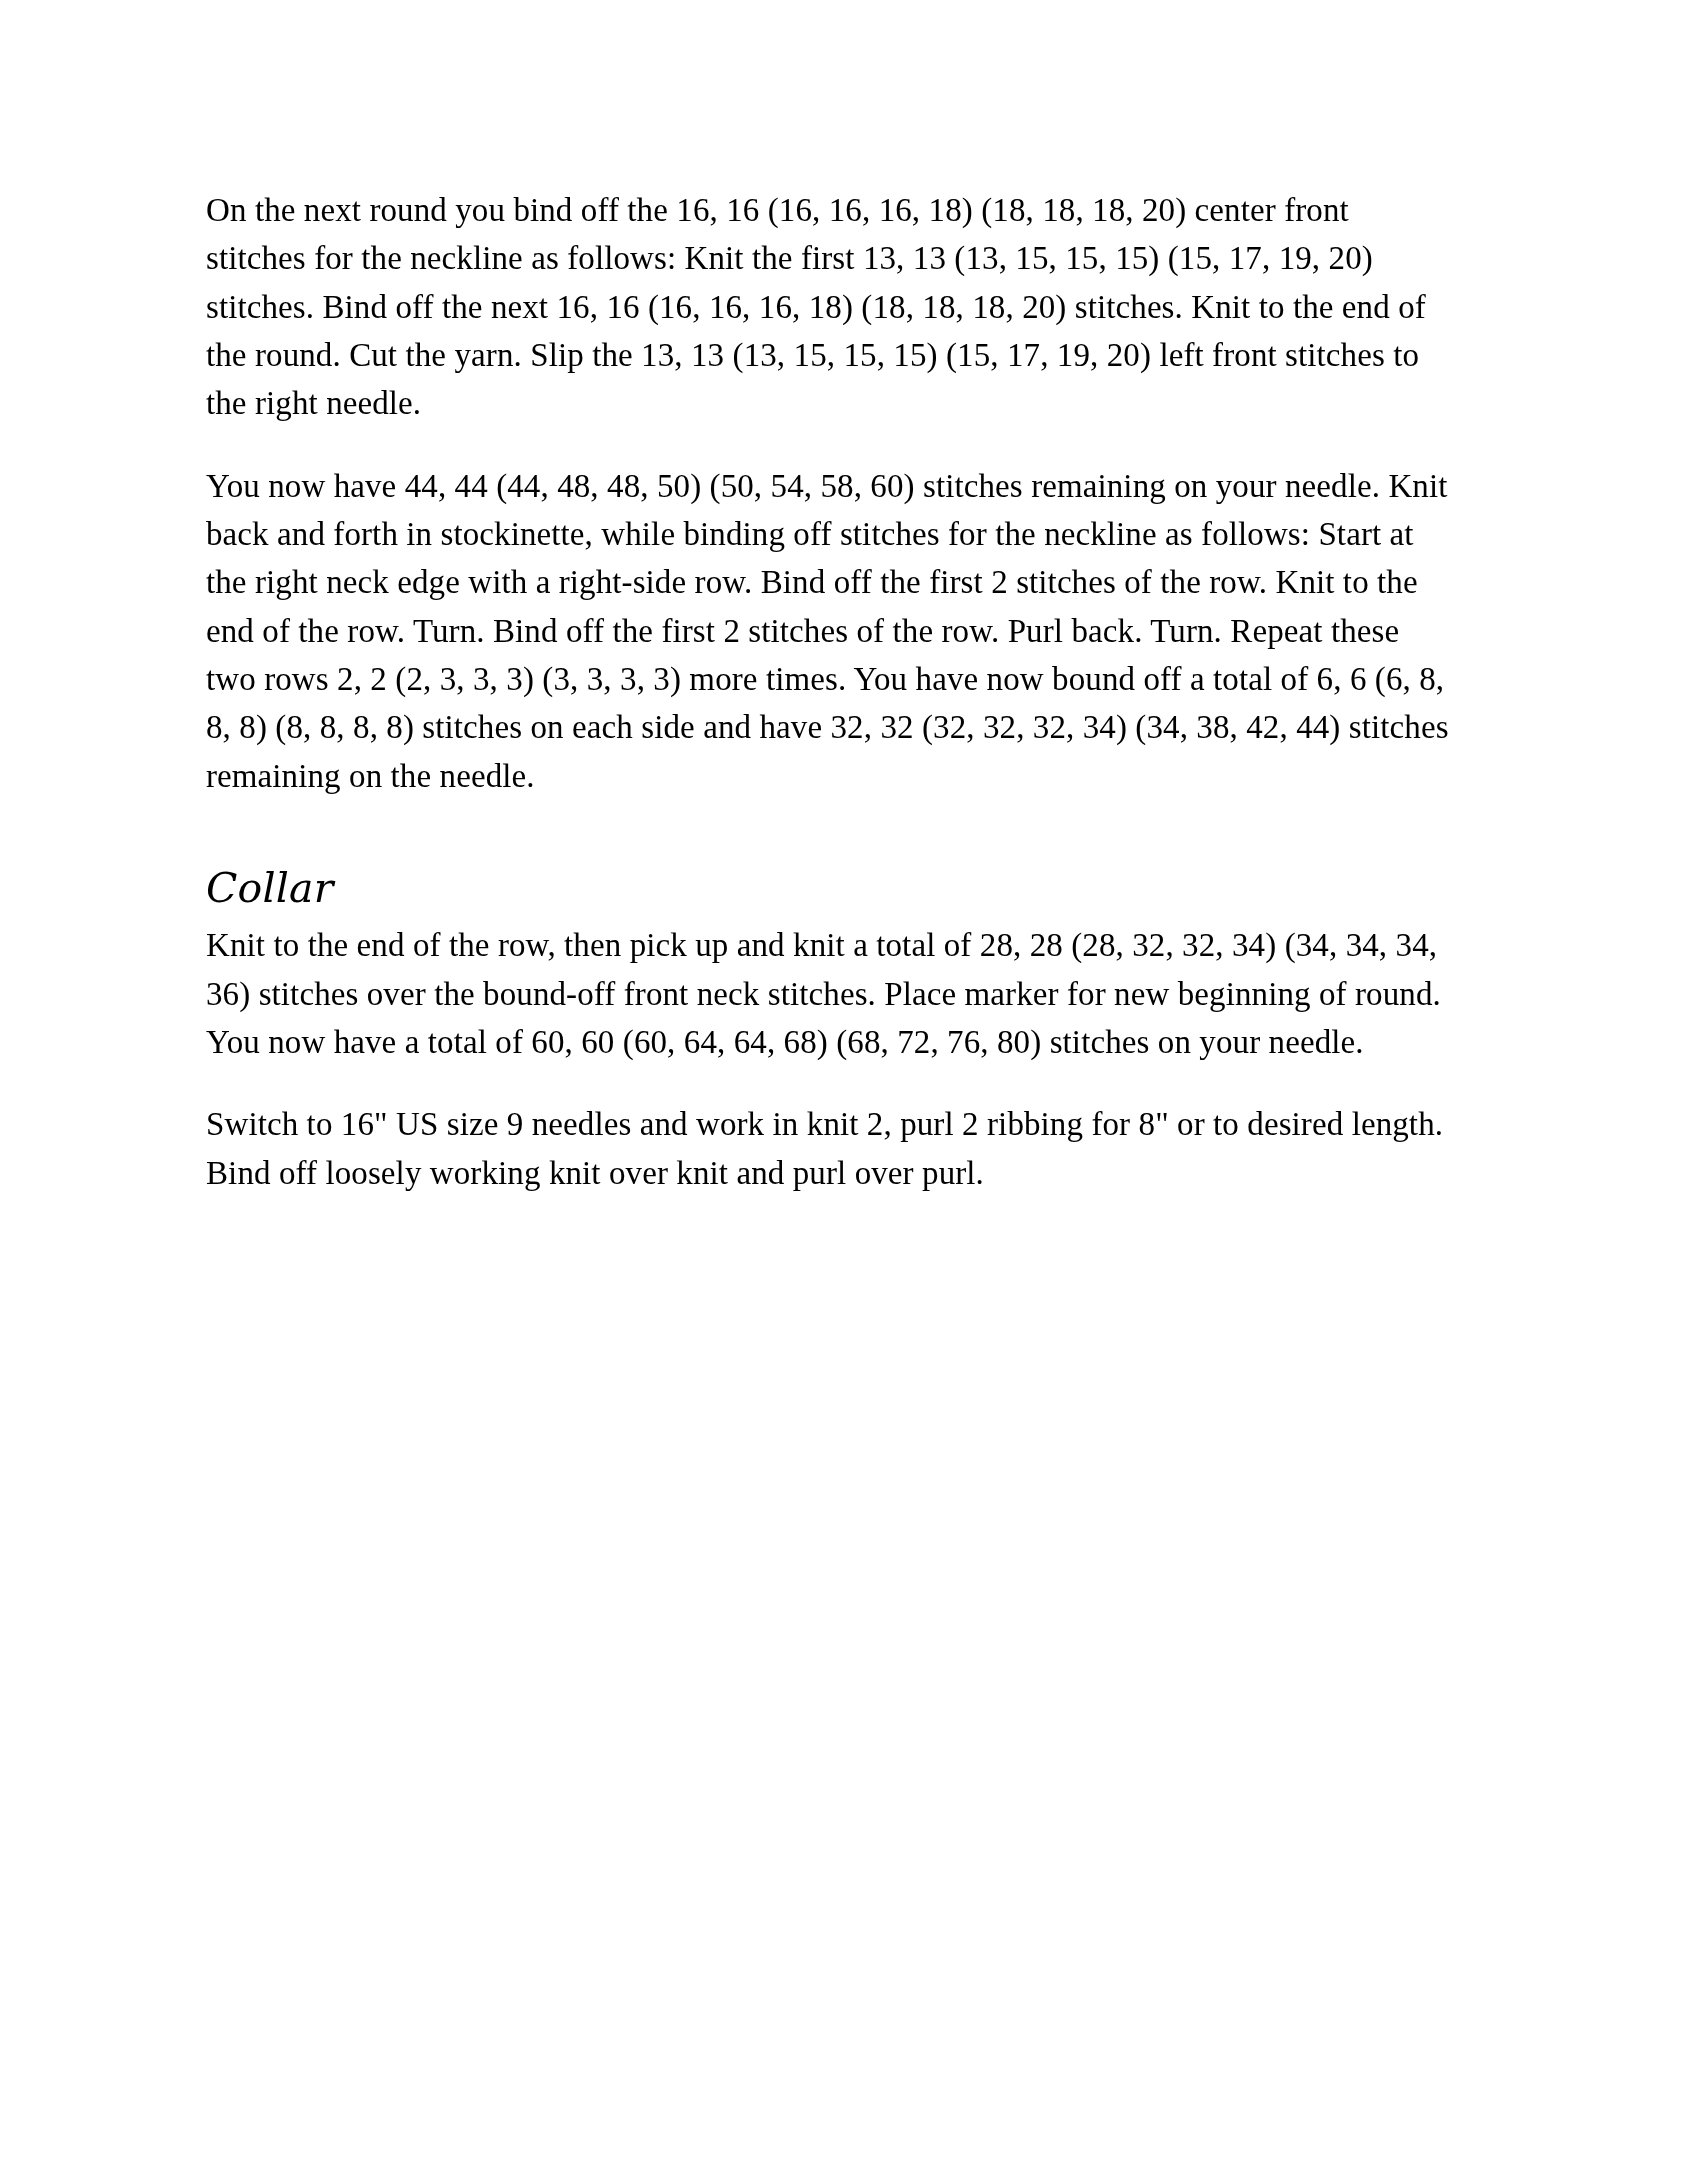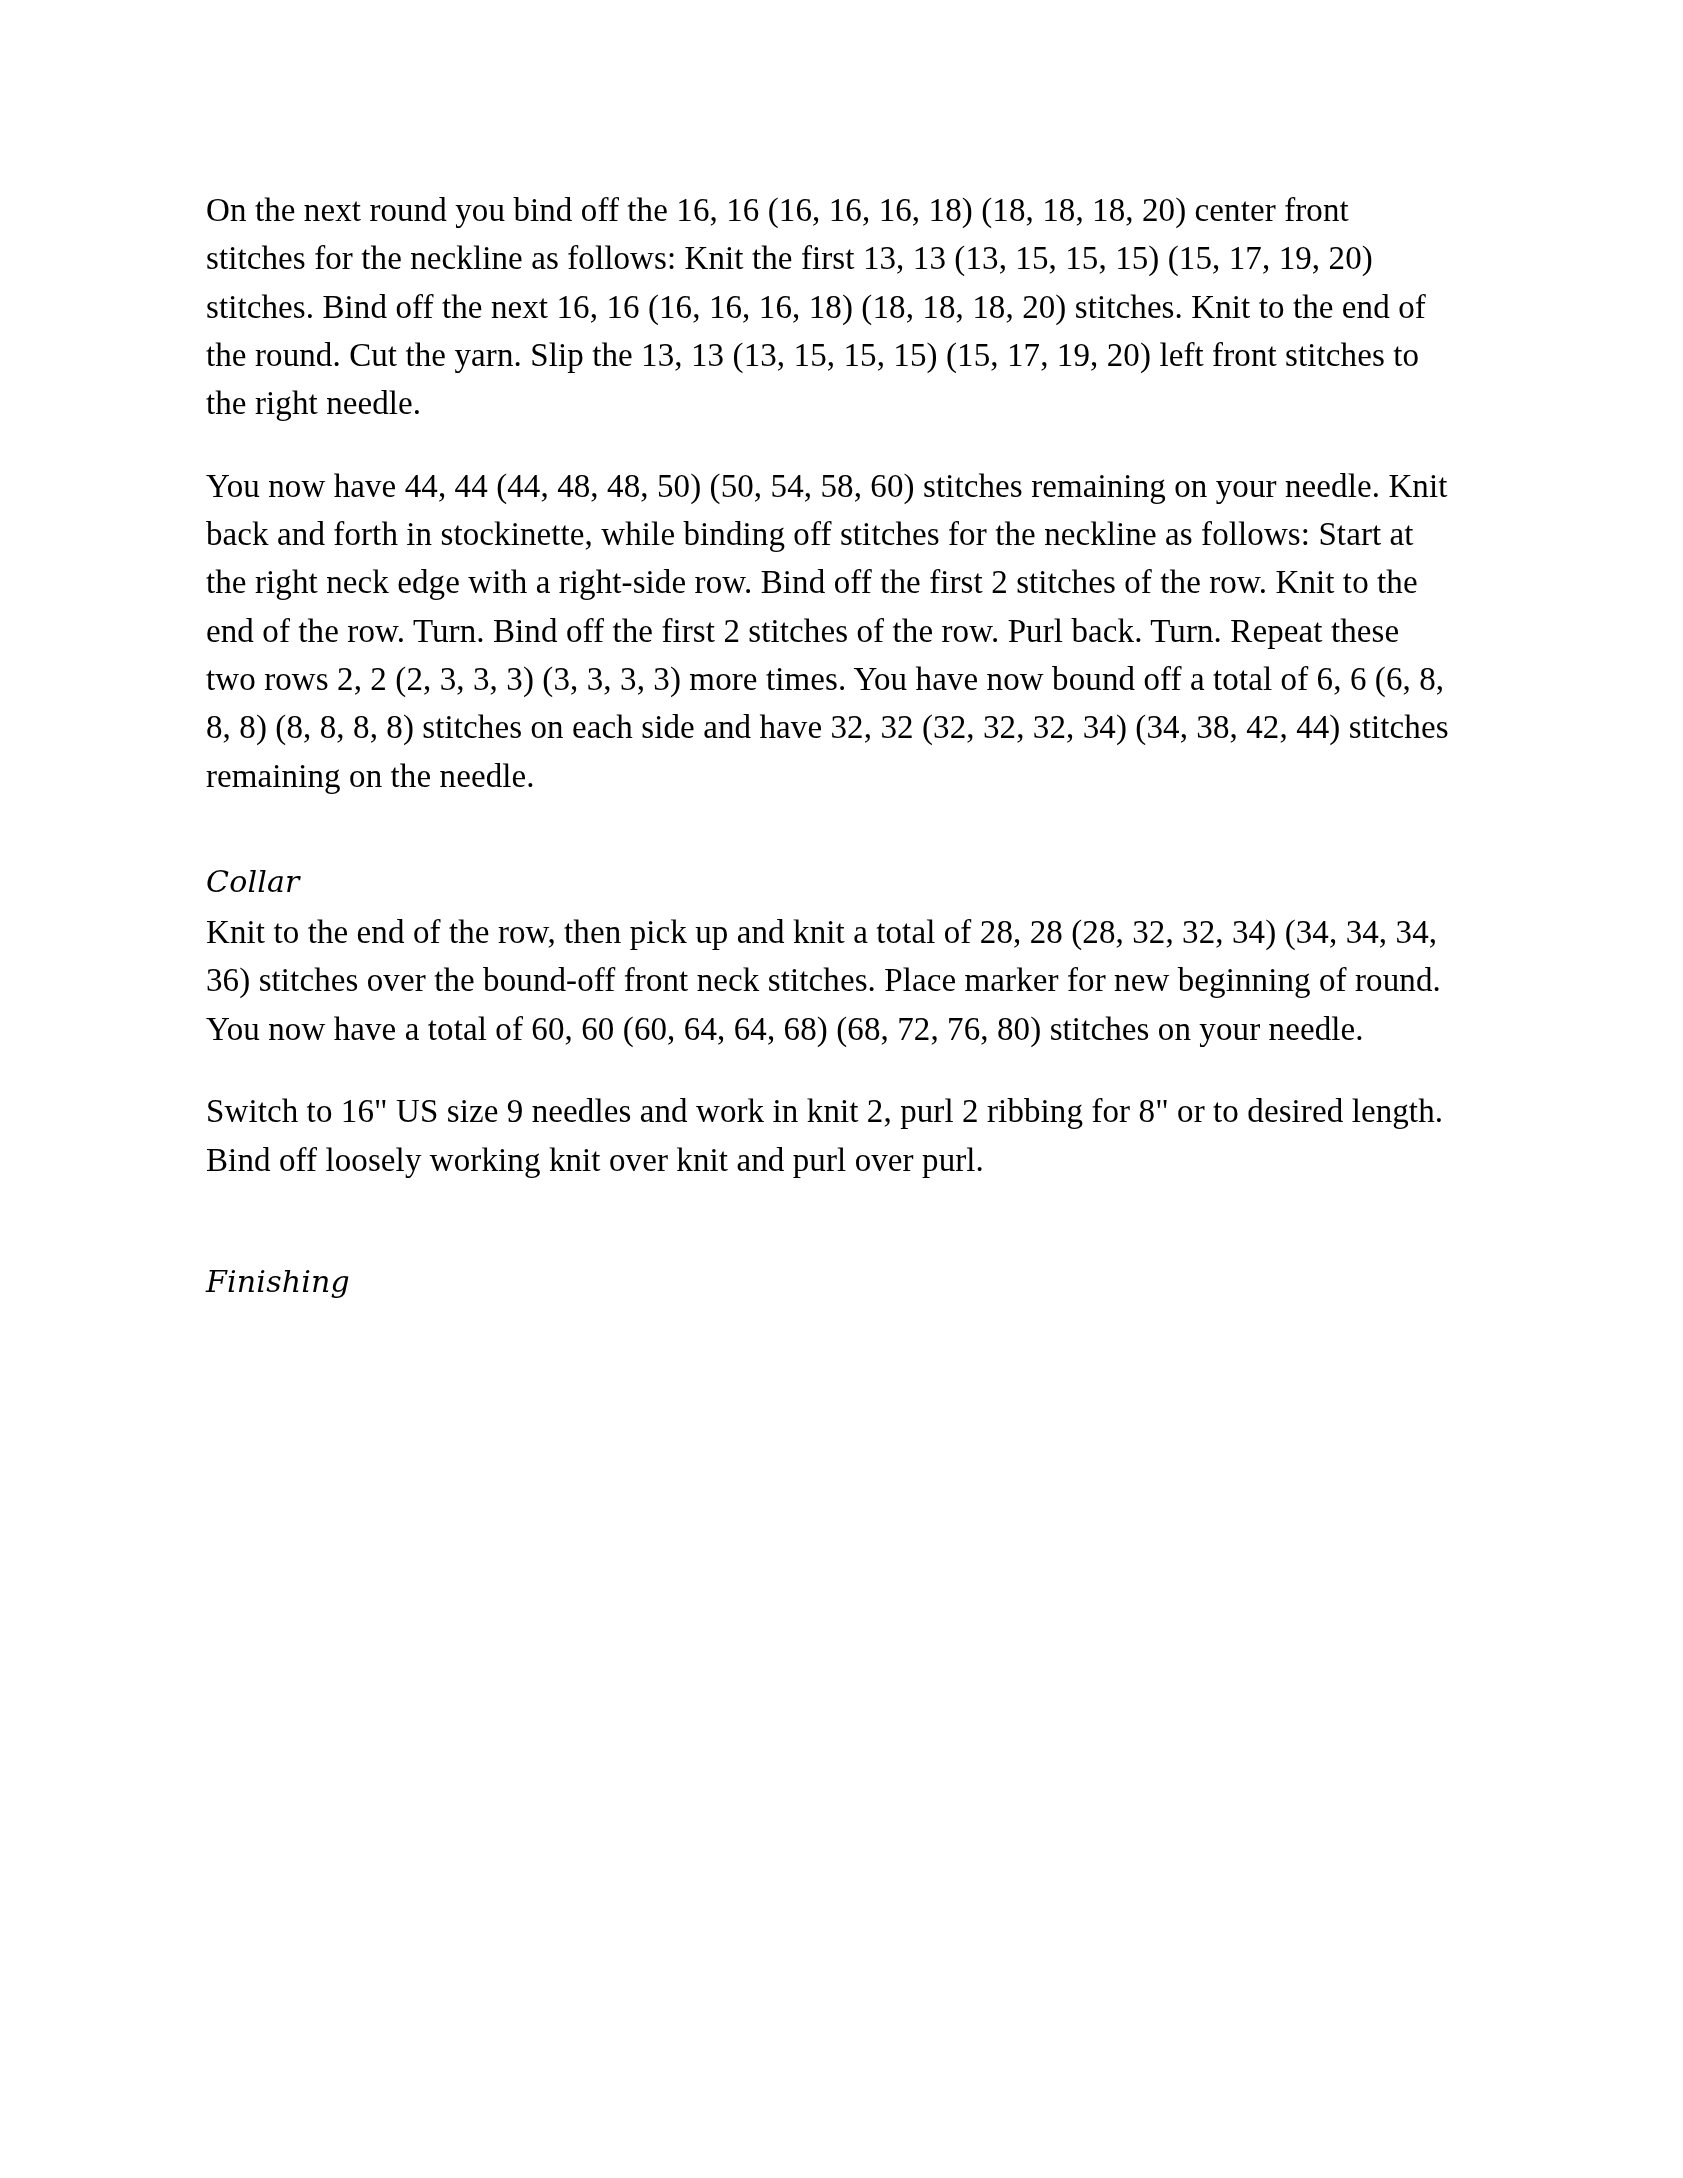--- a/index.html
+++ b/index.html
@@ -34,21 +34,21 @@
     text-align: left;
     letter-spacing: 0.1px;
   }
   p.para.tight {
     margin-bottom: 0;
   }
   h2.section {
     font-family: "DejaVu Serif", serif;
     font-style: italic;
     font-weight: normal;
-    font-size: 30px;
+    font-size: 41px;
     line-height: 1.2;
     margin: 0 0 8px 0;
     letter-spacing: 0.2px;
   }
   .spacer-md { height: 46px; }
   .spacer-sm { height: 30px; }
 </style>
 </head>
 <body>
 
@@ -62,18 +62,17 @@
     <div class="spacer-sm"></div>
 
     <h2 class="section">Collar</h2>
 
     <p class="para">Knit to the end of the row, then pick up and knit a total of 28, 28 (28, 32, 32, 34) (34, 34, 34, 36) stitches over the bound-off front neck stitches. Place marker for new beginning of round. You now have a total of 60, 60 (60, 64, 64, 68) (68, 72, 76, 80) stitches on your needle.</p>
 
     <p class="para">Switch to 16" US size 9 needles and work in knit 2, purl 2 ribbing for 8" or to desired length. Bind off loosely working knit over knit and purl over purl.</p>
 
     <div class="spacer-md"></div>
 
-    <h2 class="section">Finishing</h2>
 
 
   </div>
 </div>
 
 
 </body></html>

